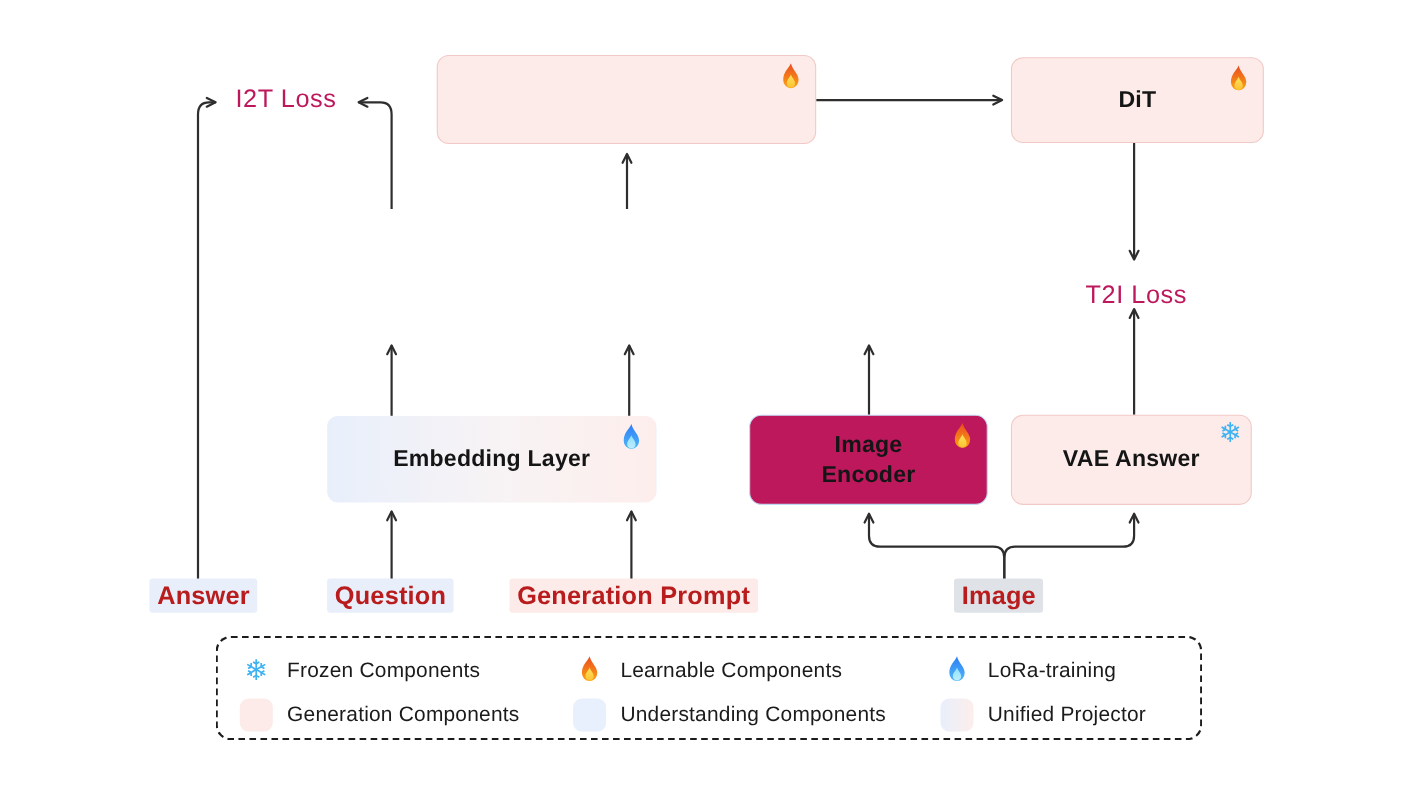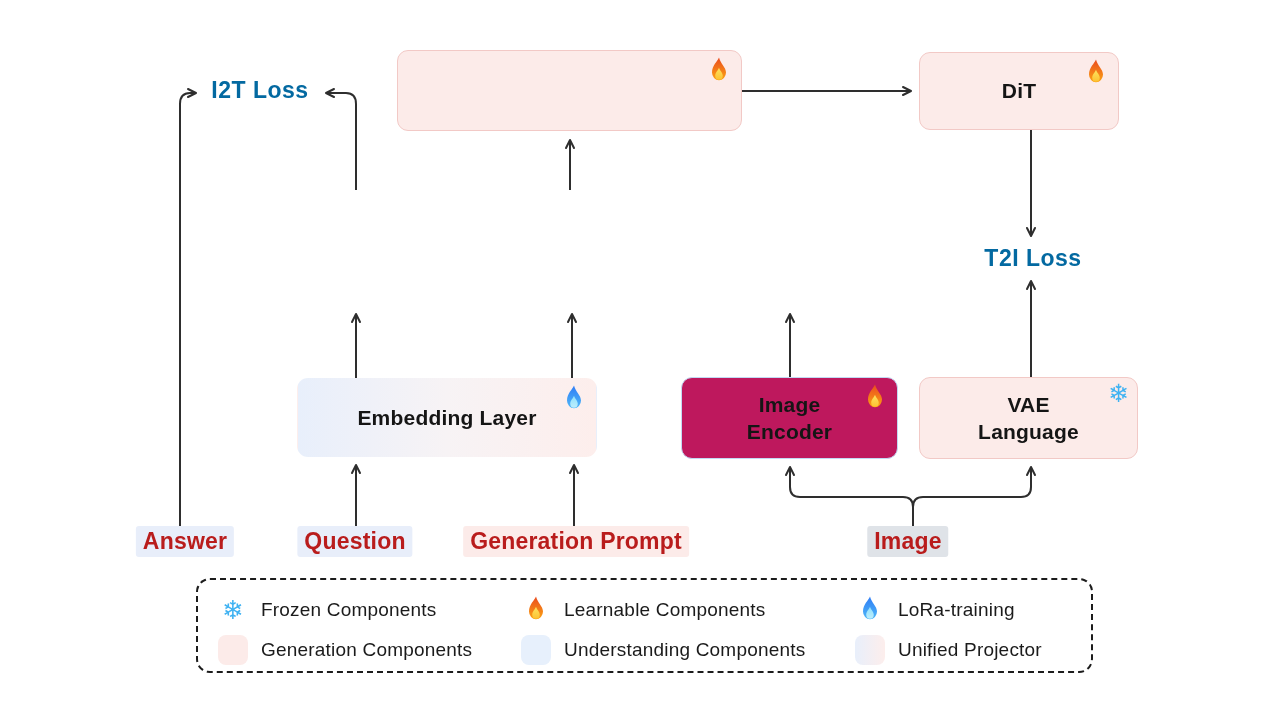--- a/index.html
+++ b/index.html
@@ -6,36 +6,36 @@
   .canvas{position:relative;width:1280px;height:720px;background:#ffffff;overflow:hidden;
           font-family:"Liberation Sans","DejaVu Sans",sans-serif;color:#111;}
   .wires{position:absolute;left:0;top:0;width:1280px;height:720px;pointer-events:none;}
   .node{position:absolute;display:flex;align-items:center;justify-content:center;
         border-radius:11px;box-sizing:border-box;z-index:2;}
   .node .lbl{font-size:21px;font-weight:600;line-height:1.3;text-align:center;color:#151515;letter-spacing:.2px;}
   .pink{background:#fcebe9;border:1.6px solid #f2c9c6;}
   .blue{background:#be185d;border:1.6px solid #c2d9f3;}
   .uni{background:linear-gradient(90deg,#e8effb 0%,#f7f3f5 50%,#fdeeec 100%);border:1.6px solid transparent;}
   #node-mcp{left:397px;top:50px;width:345px;height:81px;}
-  #node-dit{left:919px;top:52px;width:200px;height:78px;}
+  #node-dit{left:919px;top:52px;width:230px;height:78px;}
   #node-alm{left:268px;top:190px;width:638px;height:117px;border-radius:14px;}
   #node-alm .lbl{font-size:23px;}
   #node-emb{left:297px;top:378px;width:300px;height:79px;}
   #node-imgenc{left:681px;top:377px;width:217px;height:82px;}
   #node-vae{left:919px;top:377px;width:219px;height:82px;}
   .w2{max-width:240px;}
   .w1{max-width:130px;}
   .corner-icon{position:absolute;top:6px;right:9px;width:26px;height:28px;}
   #node-alm .corner-icon{top:4px;right:8px;width:29px;height:31px;}
   .snow{position:absolute;top:3px;right:8px;font-family:"DejaVu Sans",sans-serif;
         font-size:25px;line-height:1;color:#3fb2f2;font-weight:400;}
-  .loss{position:absolute;transform:translate(-50%,-50%);color:#0369a1;font-size:23px;
-        font-weight:700;letter-spacing:.5px;z-index:2;white-space:nowrap;}
+  .loss{position:absolute;transform:translate(-50%,-50%);color:#be185d;font-size:23px;
+        font-weight:400;letter-spacing:.5px;z-index:2;white-space:nowrap;}
   #loss-i2t{left:260px;top:90px;}
-  #loss-t2i{left:1033px;top:258px;}
+  #loss-t2i{left:1033px;top:268px;}
   .inlabel{position:absolute;top:526px;height:31px;line-height:31px;transform:translateX(-50%);
            font-size:23px;font-weight:600;color:#b91c1c;padding:0 7px;border-radius:3px;
            z-index:2;white-space:nowrap;letter-spacing:.2px;}
   .hl-blue{background:#e8eefa;}
   .hl-pink{background:#fcebe9;}
   .hl-gray{background:#dfe3e8;}
   #in-answer{left:185px;}
   #in-question{left:355px;}
   #in-genprompt{left:576px;}
   #in-image{left:908px;text-align:center;}
@@ -128,21 +128,21 @@
 
   <div class="node blue" id="node-imgenc">
     <span class="lbl w1">Image Encoder</span>
     <svg class="corner-icon" viewBox="0 0 24 26">
       <path d="M12 0.5 C10.5 4.5 5.5 7.5 5.5 14.5 A6.5 7 0 0 0 18.5 14.5 C18.5 9.5 13.5 6.5 12 0.5 Z" fill="url(#gFire)"></path>
       <path d="M12 10 C11 13 8.5 14 8.5 17.5 A3.5 3.6 0 0 0 15.5 17.5 C15.5 14.5 13 13 12 10 Z" fill="url(#gFireIn)"></path>
     </svg>
   </div>
 
   <div class="node pink" id="node-vae">
-    <span class="lbl w1">VAE Language</span>
+    <span class="lbl w1">VAE Answer</span>
     <span class="snow">❄</span>
   </div>
 
   <div class="loss" id="loss-i2t">I2T Loss</div>
   <div class="loss" id="loss-t2i">T2I Loss</div>
 
   <div class="inlabel hl-blue" id="in-answer">Answer</div>
   <div class="inlabel hl-blue" id="in-question">Question</div>
   <div class="inlabel hl-pink" id="in-genprompt">Generation Prompt</div>
   <div class="inlabel hl-gray" id="in-image">Image</div>

